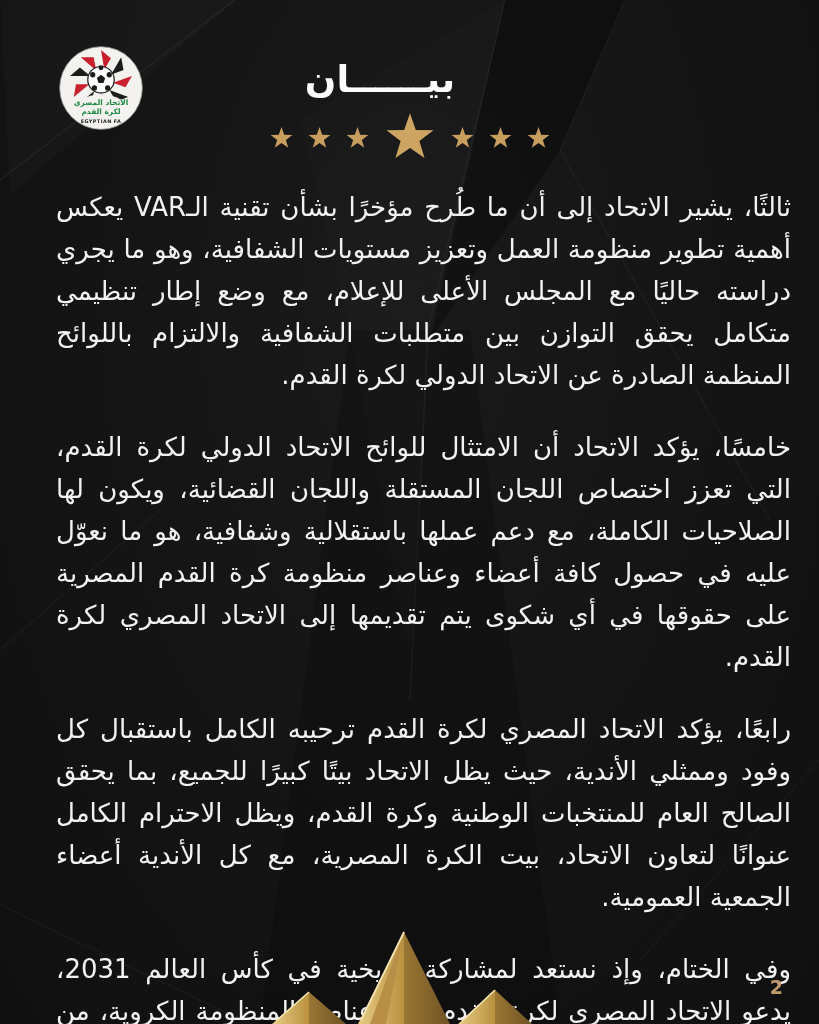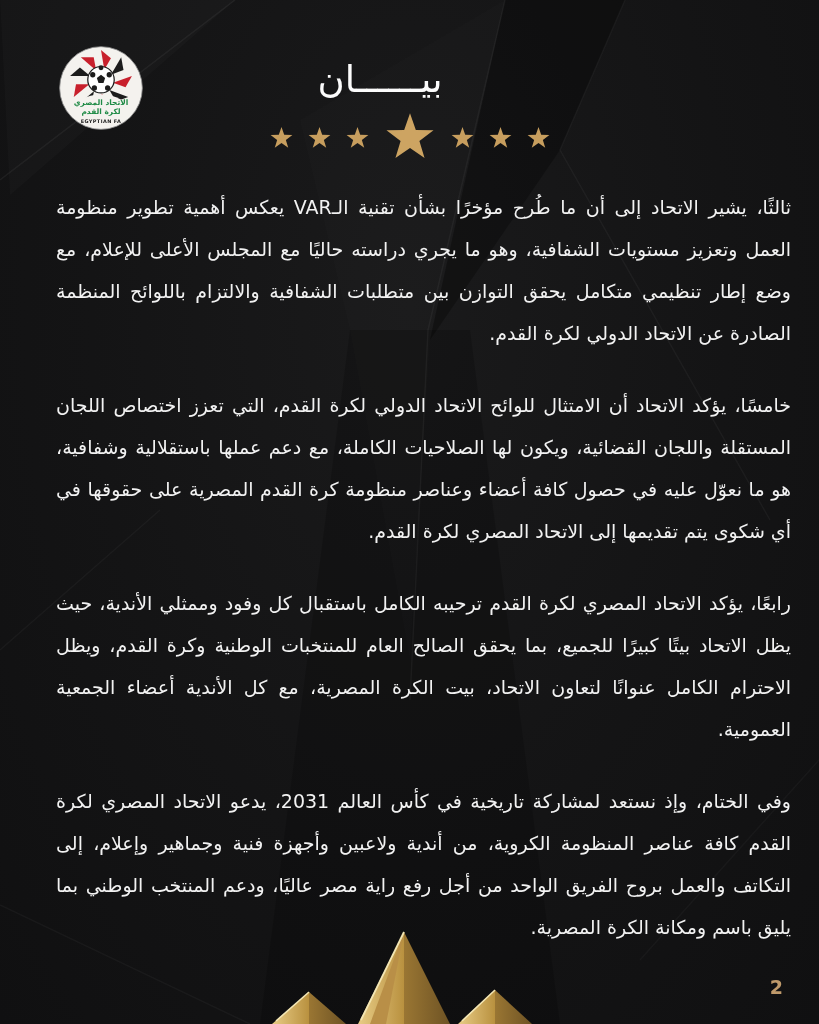--- a/index.html
+++ b/index.html
@@ -34,21 +34,21 @@
   .logo svg { width: 100%; height: 100%; }
   
   .title {
     position: absolute;
     top: 58px;
     left: 0;
     width: 760px;
     text-align: center;
     color: #fcfcfc;
     font-size: 37px;
-    font-weight: normal;
+    font-weight: bold;
     letter-spacing: 1px;
     direction: rtl;
   }
   
   .stars {
     position: absolute;
     top: 112px;
     left: 0;
     width: 819px;
     height: 52px;
@@ -62,21 +62,21 @@
   
   .content {
     position: absolute;
     top: 186px;
     right: 28px;
     left: 56px;
     direction: rtl;
   }
   .content p {
     color: #f2f2f2;
-    font-size: 19px;
+    font-size: 26px;
     line-height: 42px;
     text-align: justify;
     margin-bottom: 30px;
     font-weight: 500;
   }
   
   .crown {
     position: absolute;
     left: 252px;
     bottom: 0;

